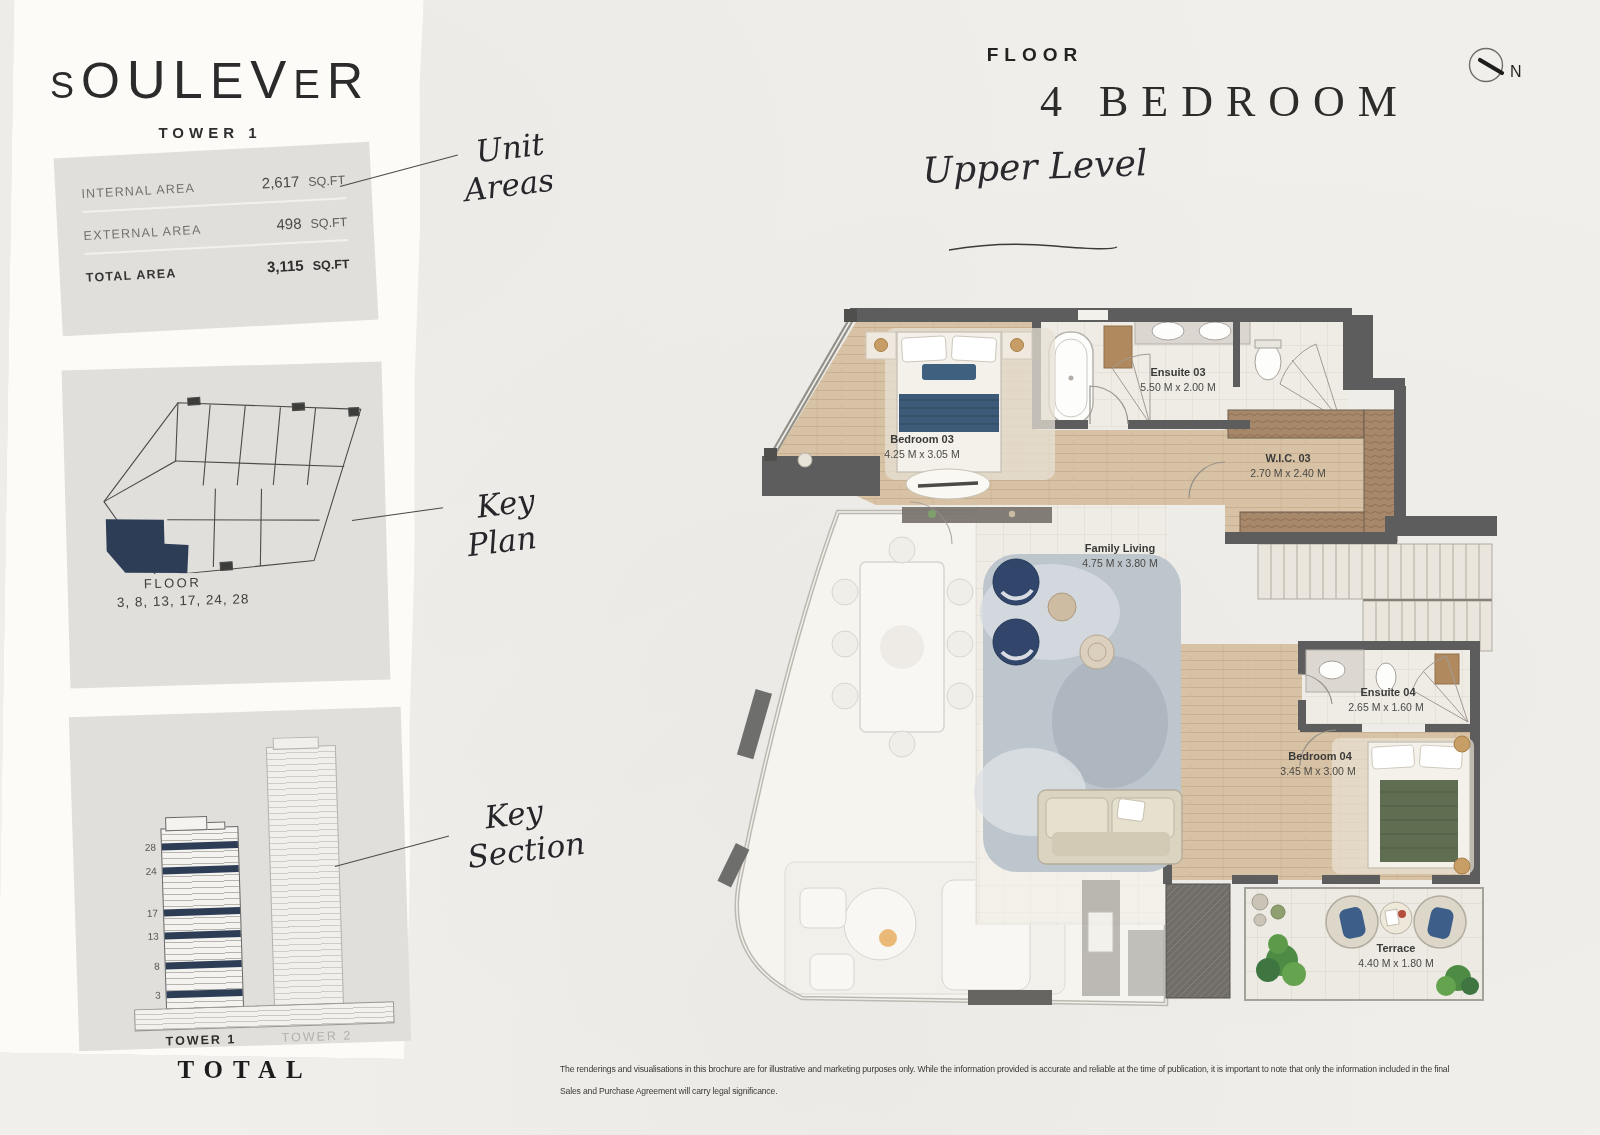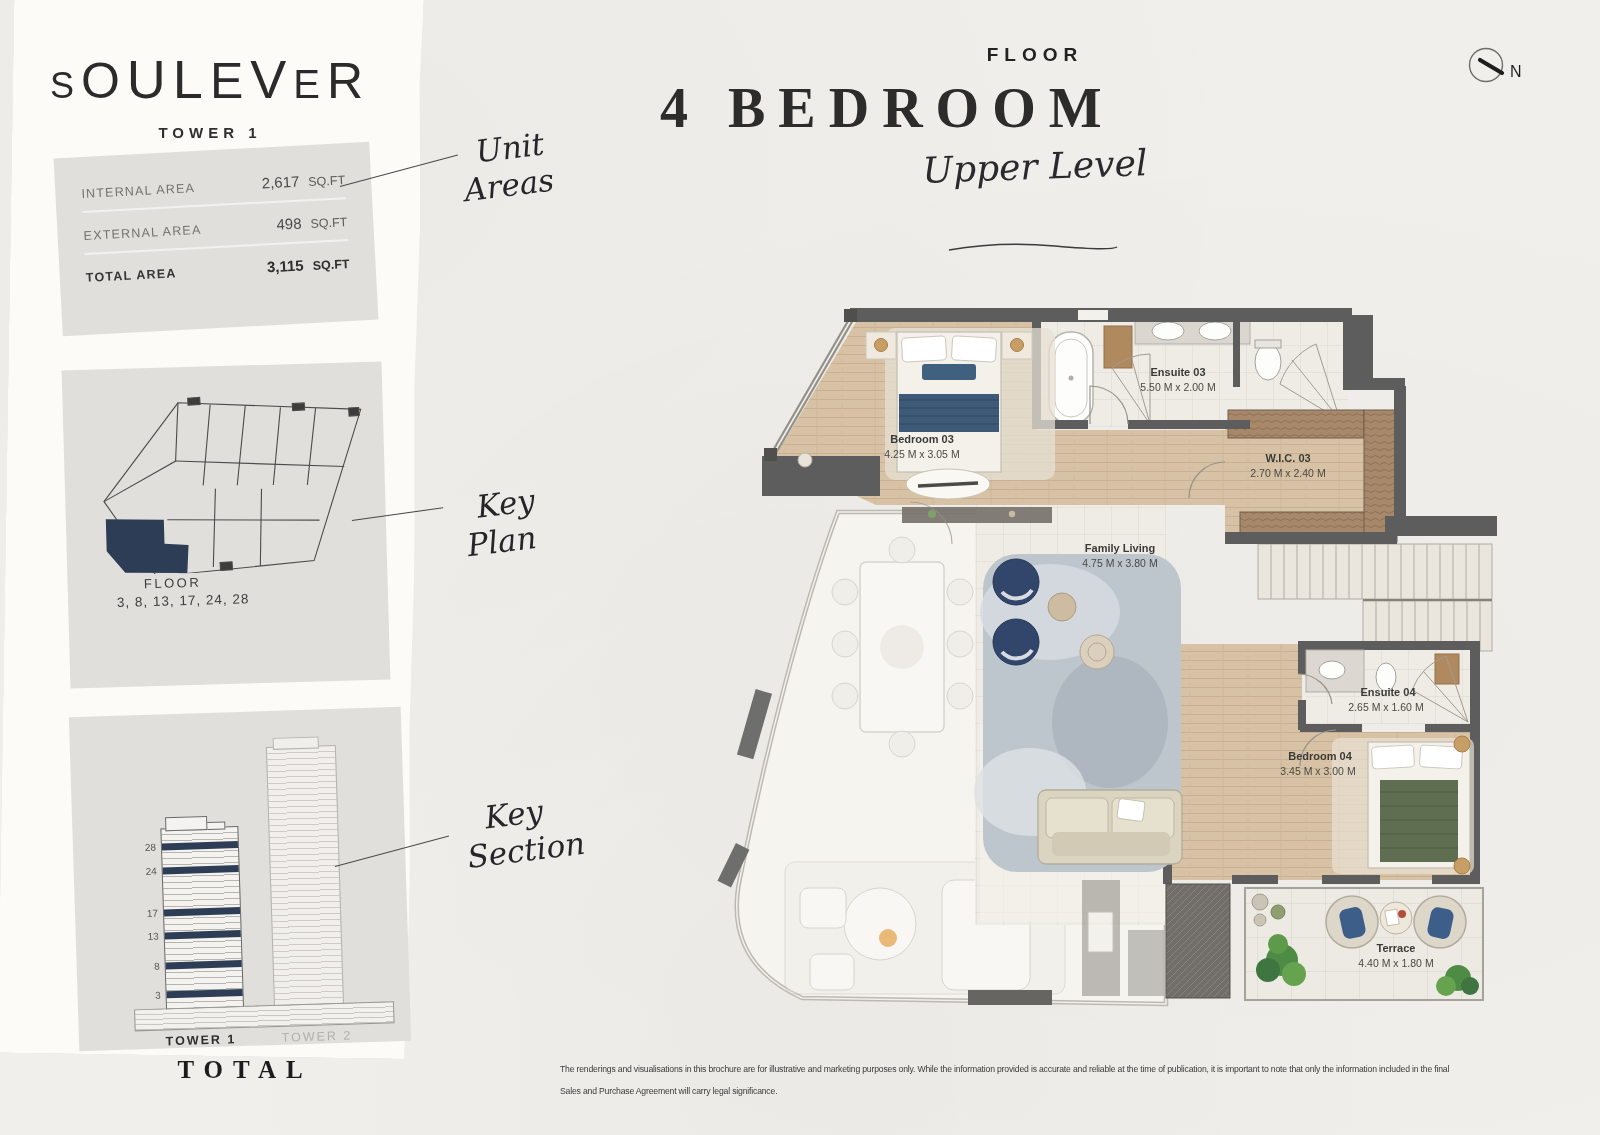--- a/index.html
+++ b/index.html
@@ -58,22 +58,22 @@
   .beyond{position:absolute;left:110px;top:1056px;width:270px;text-align:center;
     font-family:"Liberation Serif",serif;font-weight:bold;font-size:25px;letter-spacing:10px;color:#1c1c1c;}
   
   .script{font-family:"DejaVu Serif",serif;font-style:italic;color:#26262a;font-size:31px;line-height:1.2;}
   .anno{position:absolute;transform:rotate(-7deg);}
   .anno .l2{margin-top:0px;}
   .conn{position:absolute;height:1.4px;background:#4a4a48;transform-origin:left center;}
   
   .category{position:absolute;left:735px;top:44px;width:600px;text-align:center;
     font-size:19px;font-weight:bold;letter-spacing:6px;color:#222220;}
-  .big-title{position:absolute;left:660px;top:76px;width:750px;text-align:left;
-    font-family:"Liberation Serif",serif;font-size:56px;font-weight:700;letter-spacing:13px;color:#2c2c2a;}
+  .big-title{position:absolute;left:660px;top:76px;width:750px;text-align:right;
+    font-family:"Liberation Serif",serif;font-size:44px;font-weight:400;letter-spacing:13px;color:#2c2c2a;}
   .subtitle{position:absolute;left:835px;top:146px;width:400px;text-align:center;
     font-family:"DejaVu Serif",serif;font-style:italic;font-size:36px;color:#2a2a2e;transform:rotate(-2deg);}
   .swoosh{position:absolute;left:945px;top:238px;}
   .north{position:absolute;left:1462px;top:40px;}
   
   .disclaimer{position:absolute;left:560px;top:1058px;font-size:9.6px;color:#3a3a38;line-height:22px;
     transform:scaleX(0.9);transform-origin:left top;white-space:nowrap;letter-spacing:-0.2px;}
   
   .rn{font-family:"Liberation Sans",sans-serif;font-size:11px;font-weight:bold;fill:#3a3a38;text-anchor:middle;}
   .rd{font-family:"Liberation Sans",sans-serif;font-size:10.5px;fill:#4a4a46;text-anchor:middle;}

